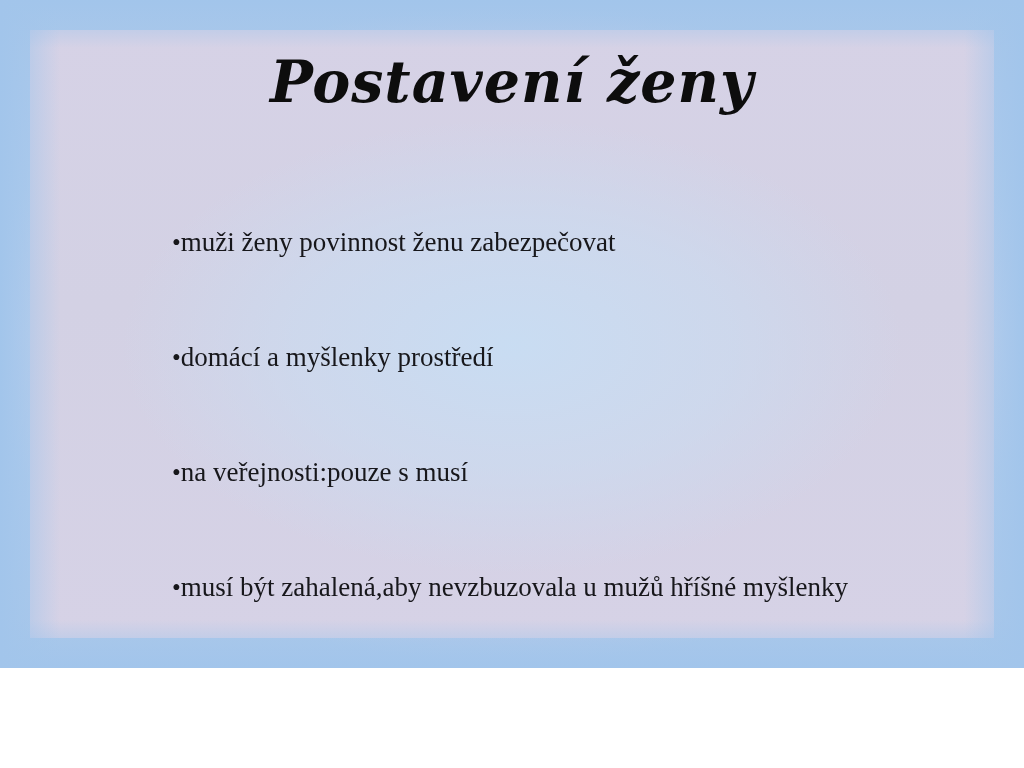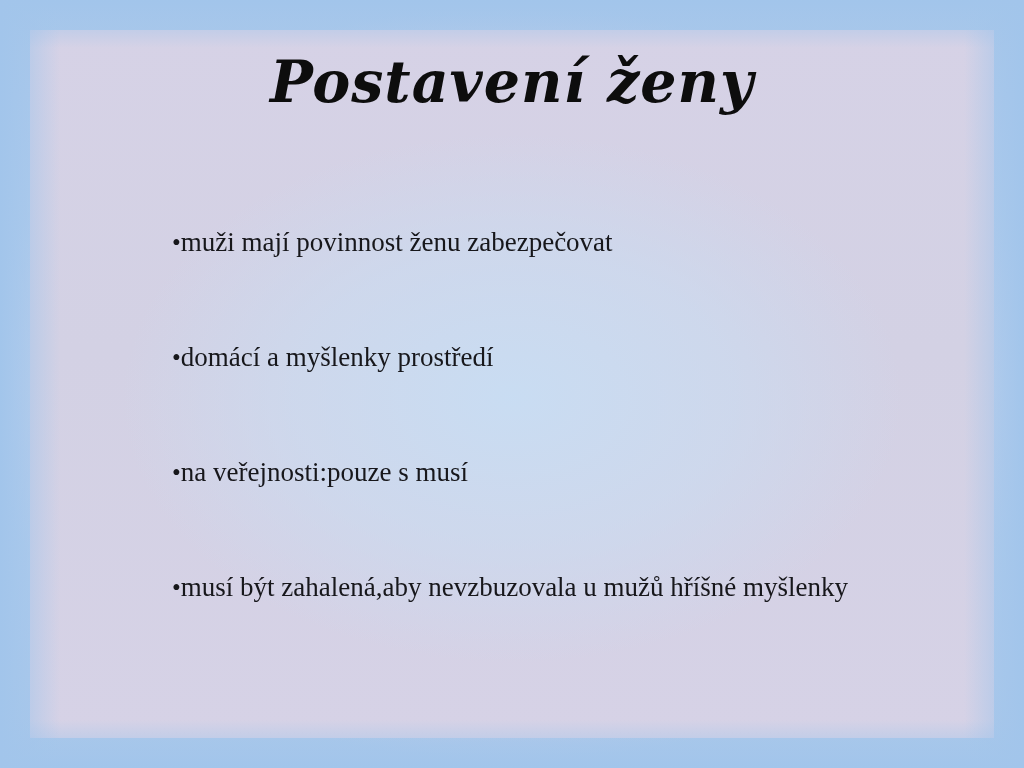--- a/index.html
+++ b/index.html
@@ -9,21 +9,21 @@
     height: 768px;
     overflow: hidden;
   }
   body {
     font-family: "Liberation Serif", serif;
   }
 
   .slide {
     position: relative;
     width: 1024px;
-    height: 768px;
+    height: 668px;
     box-sizing: border-box;
     background:
       radial-gradient(ellipse 46% 42% at 50% 50%, rgba(205,224,243,0.95) 0%, rgba(205,224,243,0.75) 38%, rgba(205,224,243,0.0) 72%),
       radial-gradient(ellipse 62% 58% at 50% 50%, rgba(216,208,228,0.92) 0%, rgba(216,208,228,0.70) 52%, rgba(216,208,228,0.0) 85%),
       linear-gradient(180deg, #a9c7ea 0%, #b5cfee 50%, #a9c7ea 100%);
     padding-left: 40px;
   }
 
   
   .frame-outer {
@@ -94,21 +94,21 @@
 
 <div class="slide">
   <div class="plate"></div>
   <div class="frame-outer"></div>
 
   <div class="content">
     <div class="slide-title">Postavení  ženy</div>
 
     <div class="body-block">
       <div class="bullet-line">
-        <span class="dot">•</span><span>muži mají povinnost ženu zabezpečovat</span>
+        <span class="dot">•</span><span>muži ženy povinnost ženu zabezpečovat</span>
       </div>
       <div class="bullet-line">
         <span class="dot">•</span><span>domácí a myšlenky prostředí</span>
       </div>
       <div class="bullet-line">
         <span class="dot">•</span><span>na veřejnosti:pouze s musí</span>
       </div>
       <div class="bullet-line">
         <span class="dot">•</span><span>musí být zahalená,aby nevzbuzovala u mužů hříšné myšlenky</span>
       </div>

